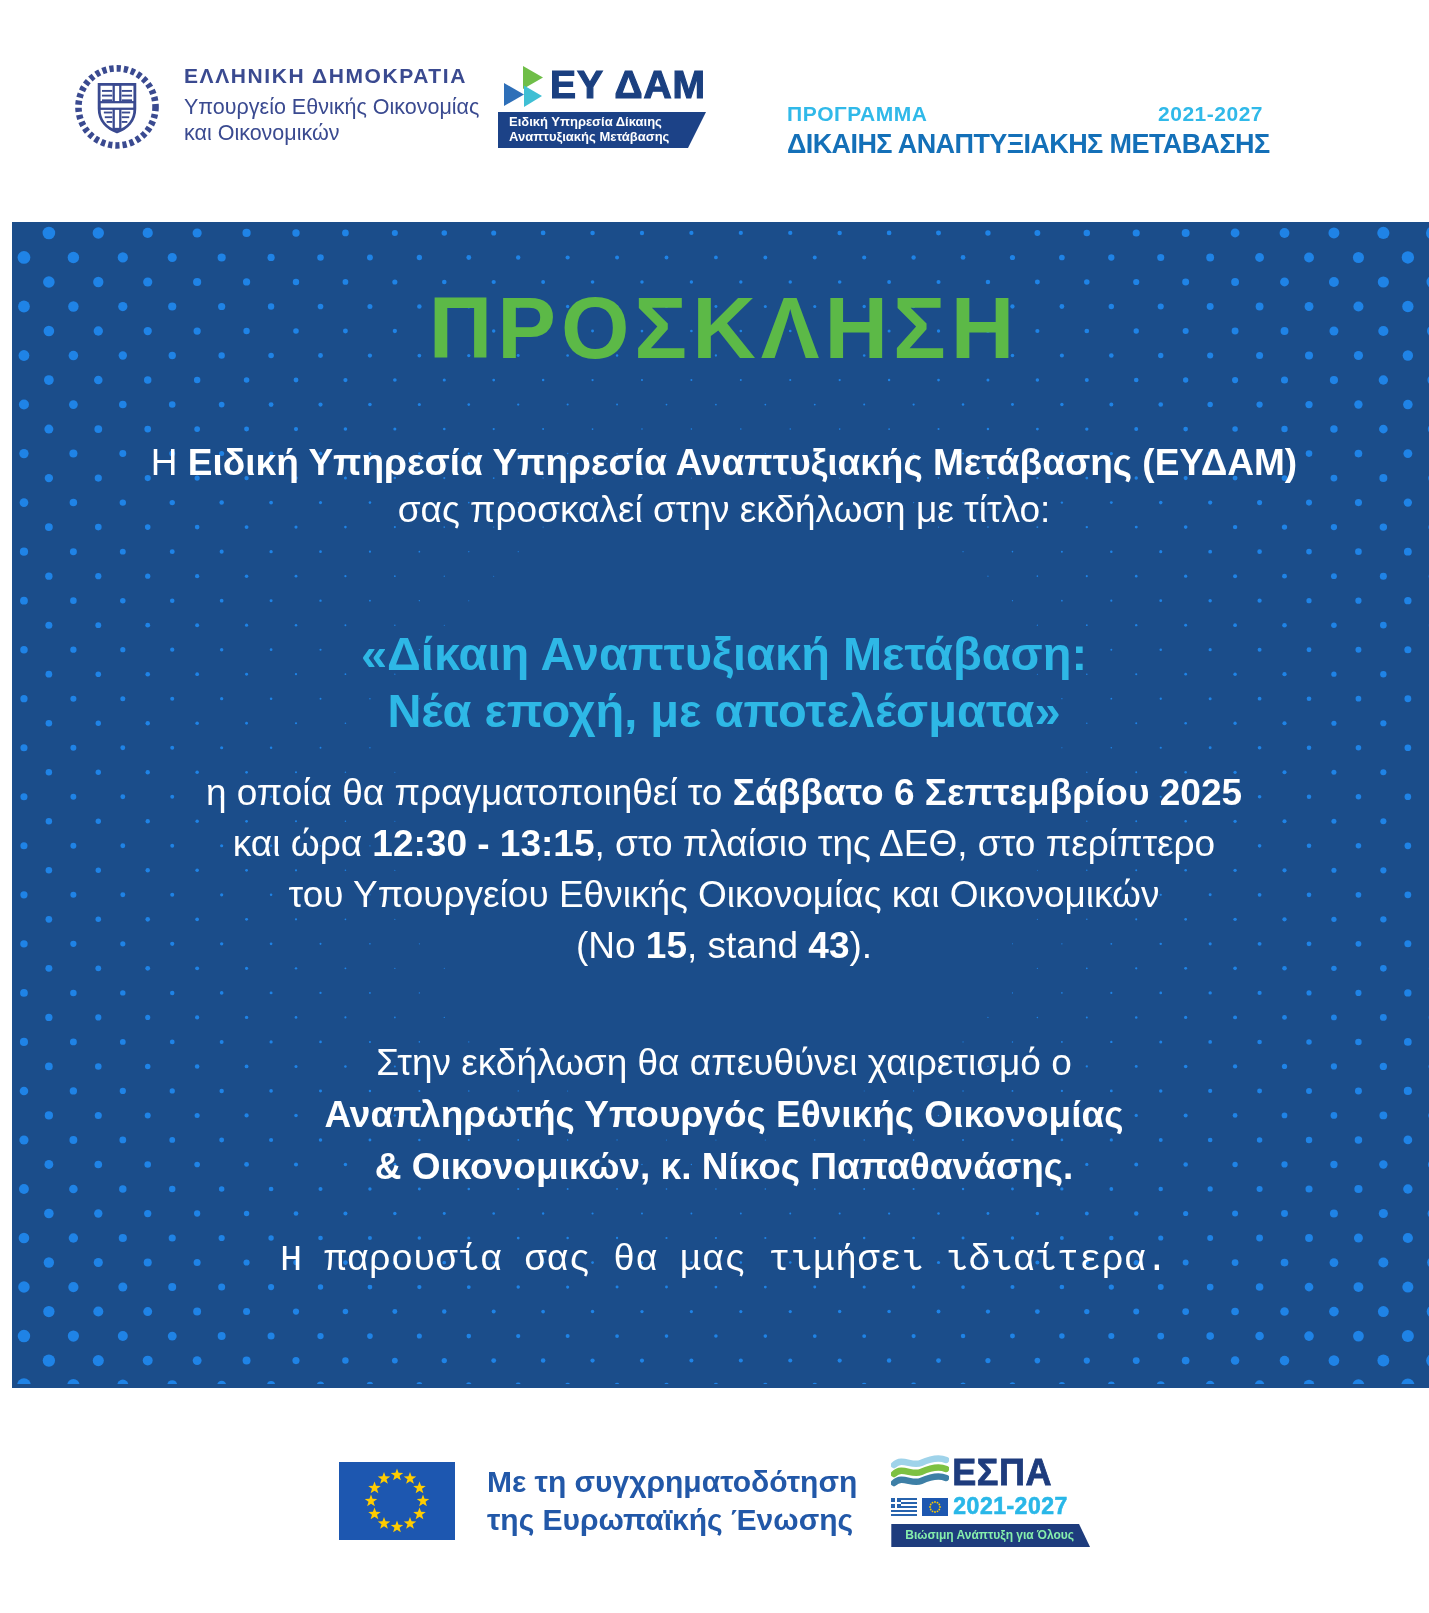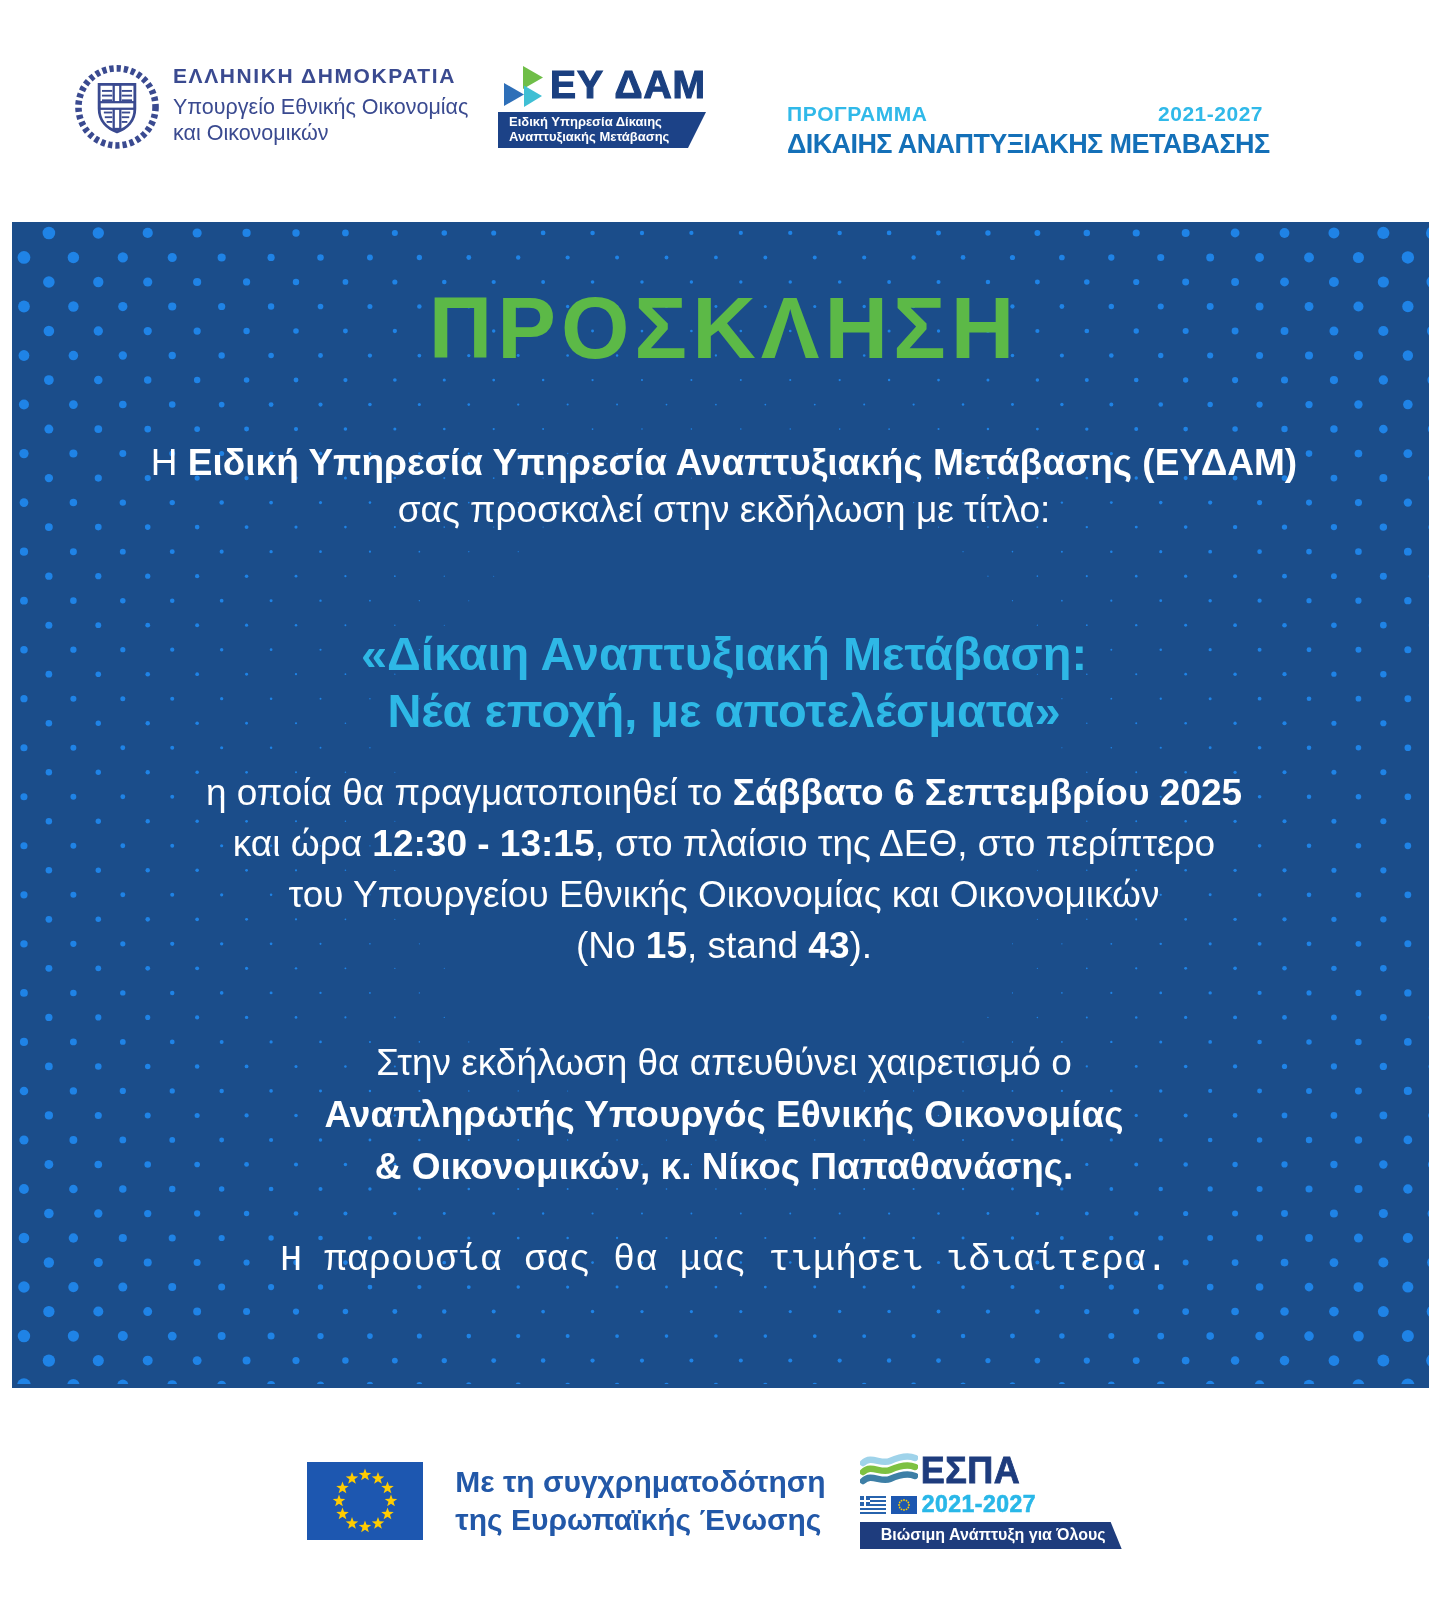--- a/index.html
+++ b/index.html
@@ -9,21 +9,21 @@
     --eu-flag-blue:#1D57B0; --star-yellow:#FFCC00; --footer-text-blue:#2258A8;
     --espa-navy:#1E3C7D; --espa-cyan:#29B7E8;
   }
   *{box-sizing:border-box;}
   html,body{margin:0;padding:0;}
   body{width:1429px;height:1613px;font-family:"Liberation Sans",sans-serif;background:#fff;}
   .page{position:relative;width:1429px;height:1613px;overflow:hidden;background:#fff;}
 
   
   .top-header{position:absolute;top:0;left:0;width:1429px;height:222px;background:#fff;}
-  .gov-brand{position:absolute;left:70px;top:58px;display:flex;align-items:center;gap:9px;}
+  .gov-brand{position:absolute;left:70px;top:58px;display:flex;align-items:center;gap:20px;}
   .gov-emblem{width:94px;height:94px;flex:0 0 auto;}
   .gov-title{font-size:21px;font-weight:700;letter-spacing:1.6px;color:var(--navy);}
   .gov-sub{font-size:21.5px;font-weight:400;color:var(--navy);line-height:26px;}
   .gov-title{margin-bottom:6px;}
 
   .eydam{position:absolute;left:498px;top:62px;width:224px;}
   .eydam-top{display:flex;align-items:center;margin-bottom:4px;}
   .eydam-tris{width:46px;height:46px;margin-right:6px;flex:0 0 auto;}
   .eydam-acronym{font-size:39px;font-weight:700;letter-spacing:1px;color:var(--eydam-navy);
     -webkit-text-stroke:1.2px var(--eydam-navy);}
@@ -62,22 +62,22 @@
 
   .espa{display:flex;flex-direction:column;align-items:flex-start;margin-left:2px;}
   .espa-top{display:flex;align-items:center;}
   .espa-waves{width:58px;height:37px;margin-right:3px;}
   .espa-name{font-size:36px;font-weight:700;color:var(--espa-navy);letter-spacing:.5px;
     -webkit-text-stroke:.8px var(--espa-navy);line-height:34px;}
   .espa-mid{display:flex;align-items:center;gap:5px;margin-top:2px;}
   .mini-flag{width:26px;height:18px;display:block;}
   .espa-years{font-size:23px;font-weight:700;color:var(--espa-cyan);letter-spacing:.5px;
     -webkit-text-stroke:.6px var(--espa-cyan);}
-  .espa-banner{margin-top:4px;background:var(--espa-navy);color:#ffffff;font-size:16px;font-weight:700;
-    padding:4px 16px 5px 21px;white-space:nowrap;
+  .espa-banner{margin-top:4px;background:var(--espa-navy);color:#86efac;font-size:12px;font-weight:700;
+    padding:4px 16px 5px 14px;white-space:nowrap;
     clip-path:polygon(0 0,calc(100% - 11px) 0,100% 100%,0 100%);}
 </style>
 </head>
 <body>
 
 <div class="page">
 
   <header class="top-header">
 
     <div class="gov-brand">

